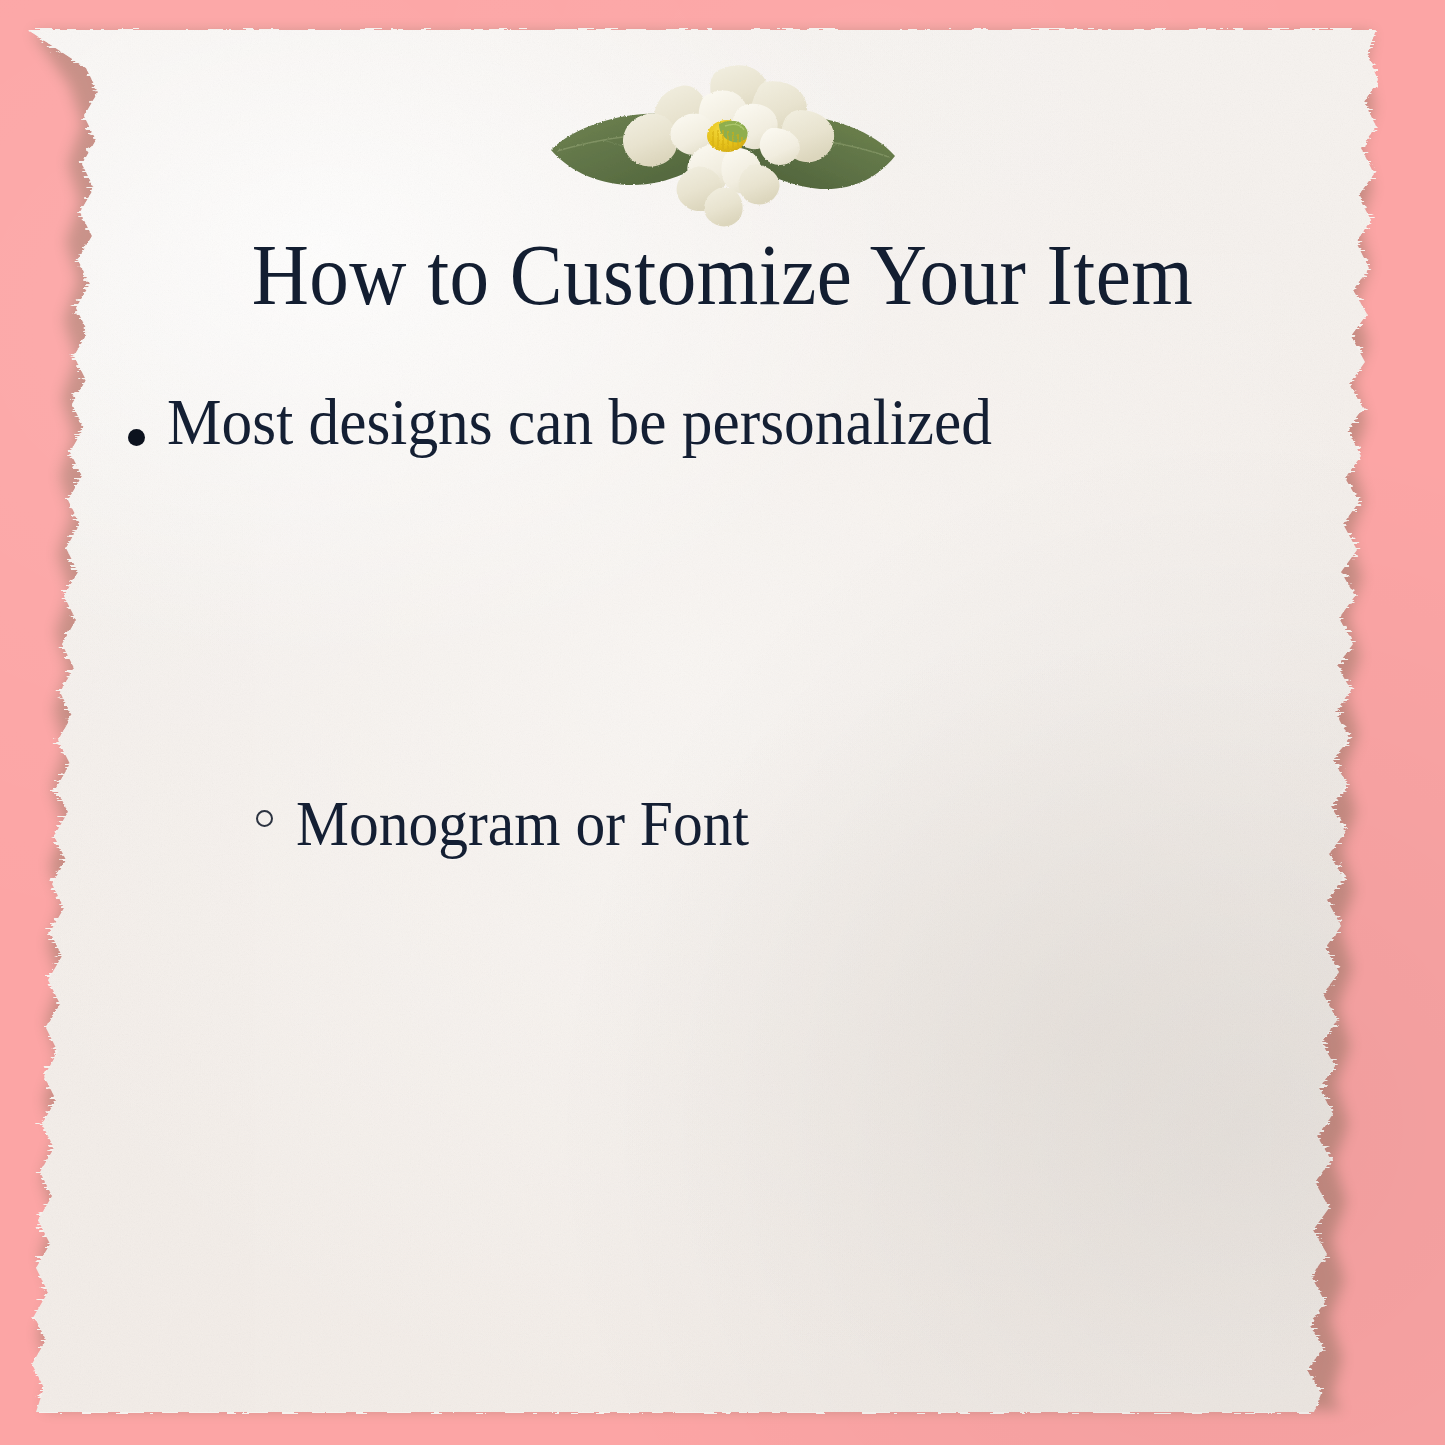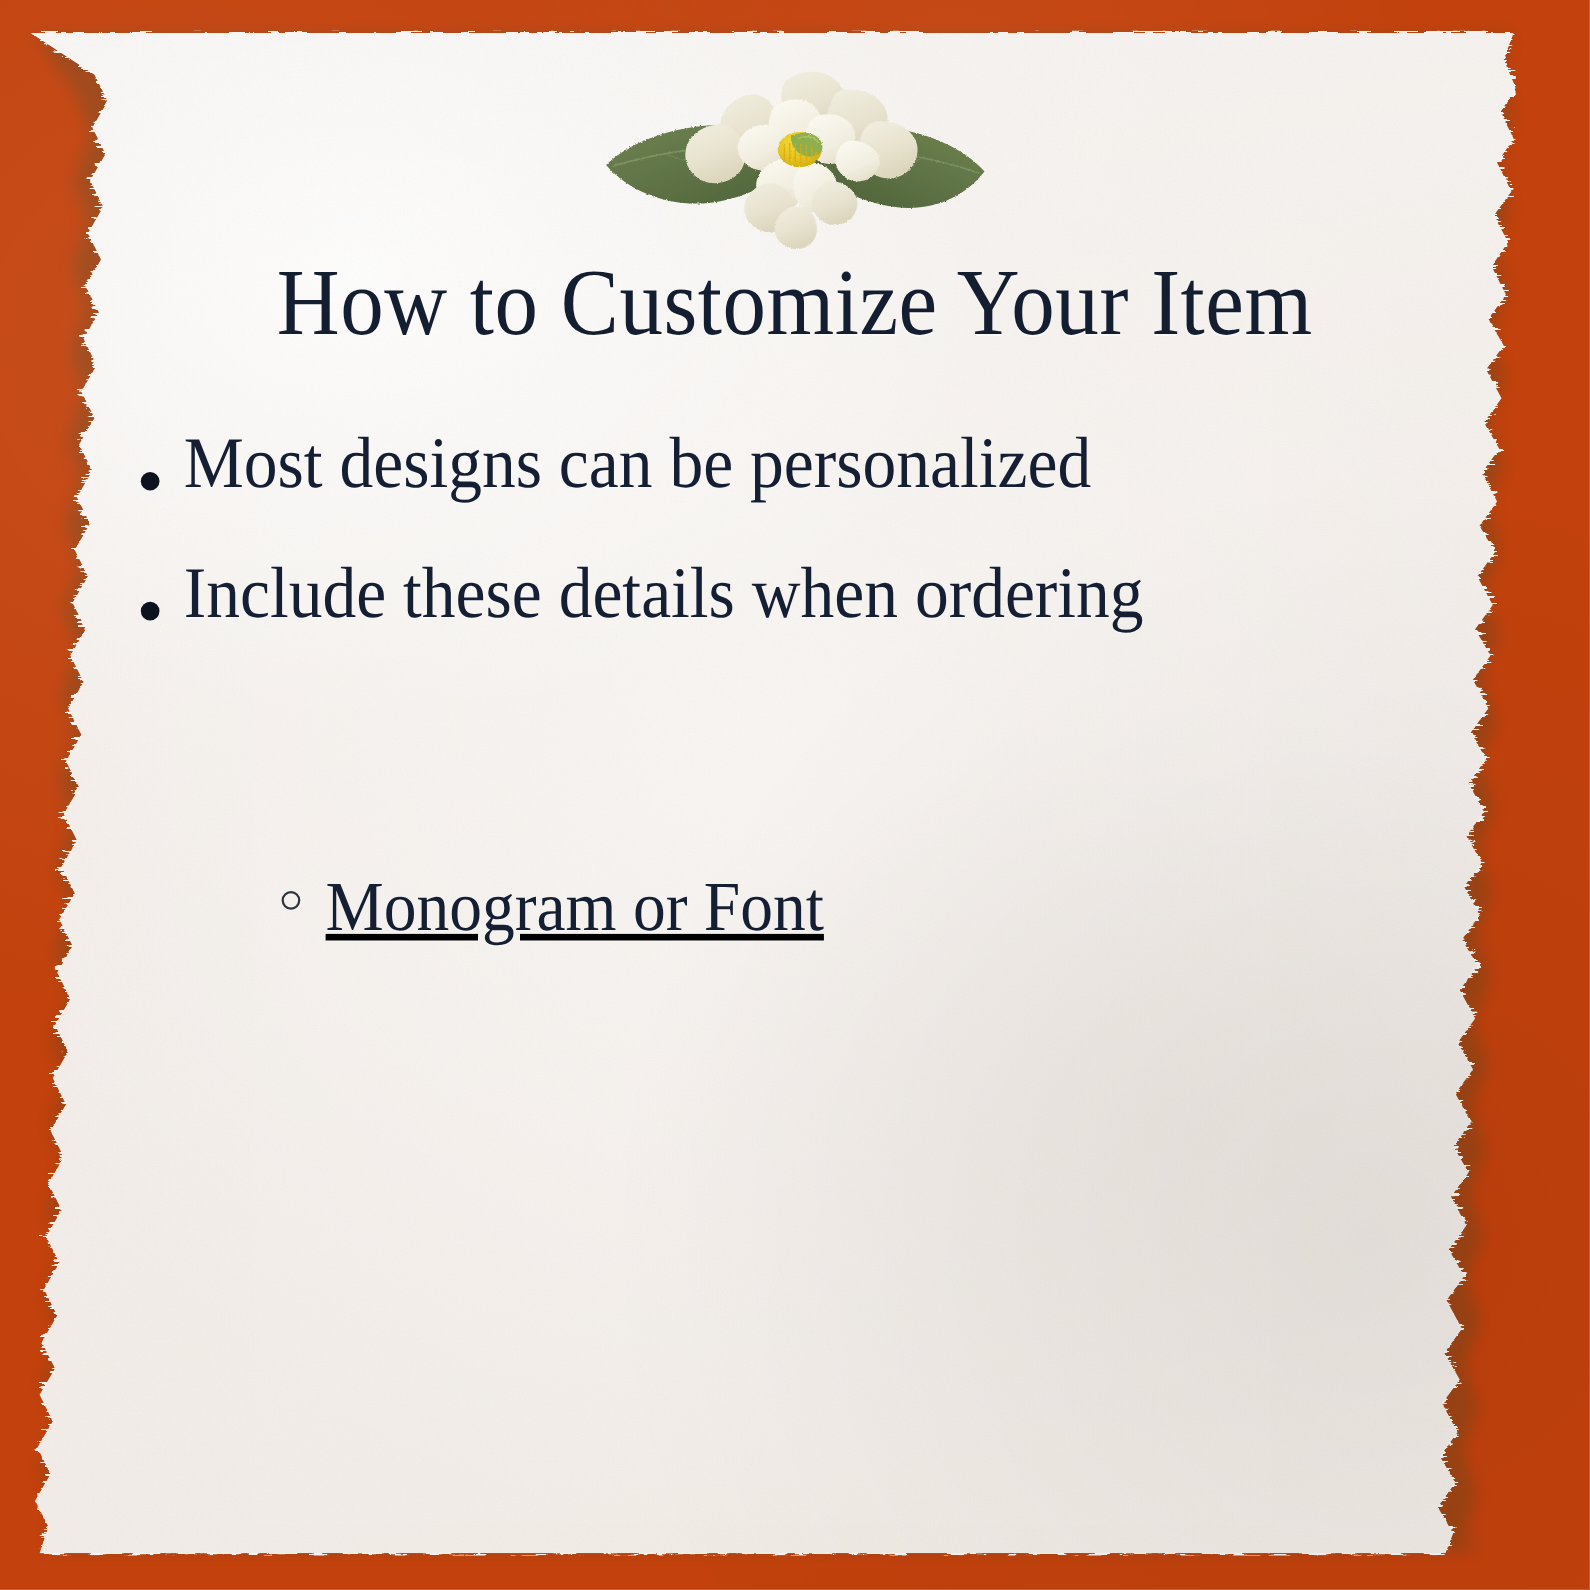--- a/index.html
+++ b/index.html
@@ -13,21 +13,21 @@
   body {
     font-family: "Liberation Serif", serif;
     background: #9cb179;
     position: relative;
   }
 
   
   #graphic-root {
     position: absolute;
     inset: 0;
-    background: #c2410c;
+    background: #fca5a5;
   }
 
   
   #graphic-root::after {
     content: "";
     position: absolute;
     inset: 0;
     background:
       radial-gradient(circle at 12% 22%, rgba(255,255,255,.07), transparent 38%),
       radial-gradient(circle at 86% 78%, rgba(0,0,0,.05), transparent 42%),
@@ -156,21 +156,20 @@
     position: absolute;
     left: 256px;
     top: 778px;
     width: 1120px;
   }
 
   .sub-li {
     display: flex;
     align-items: flex-start;
     margin-bottom: 26px;
-    text-decoration: underline;
   }
 
   .bullet-ring {
     flex: 0 0 auto;
     width: 17px;
     height: 17px;
     border-radius: 50%;
     border: 2px solid #2c3340;
     background: transparent;
     margin-top: 32px;
@@ -391,24 +390,20 @@
     <div class="page-title">How to Customize Your Item</div>
 
     <div class="list">
 
       <div class="li">
         <span class="bullet-dot"></span>
         <span class="li-text">Most designs can be personalized</span>
       </div>
 
 
-      <div class="li">
-        <span class="bullet-dot"></span>
-        <span class="li-text">Include these details when ordering</span>
-      </div>
     </div>
 
     <div class="sublist">
 
       <div class="sub-li">
         <span class="bullet-ring"></span>
         <span class="sub-text">Monogram or Font</span>
       </div>
 
 

